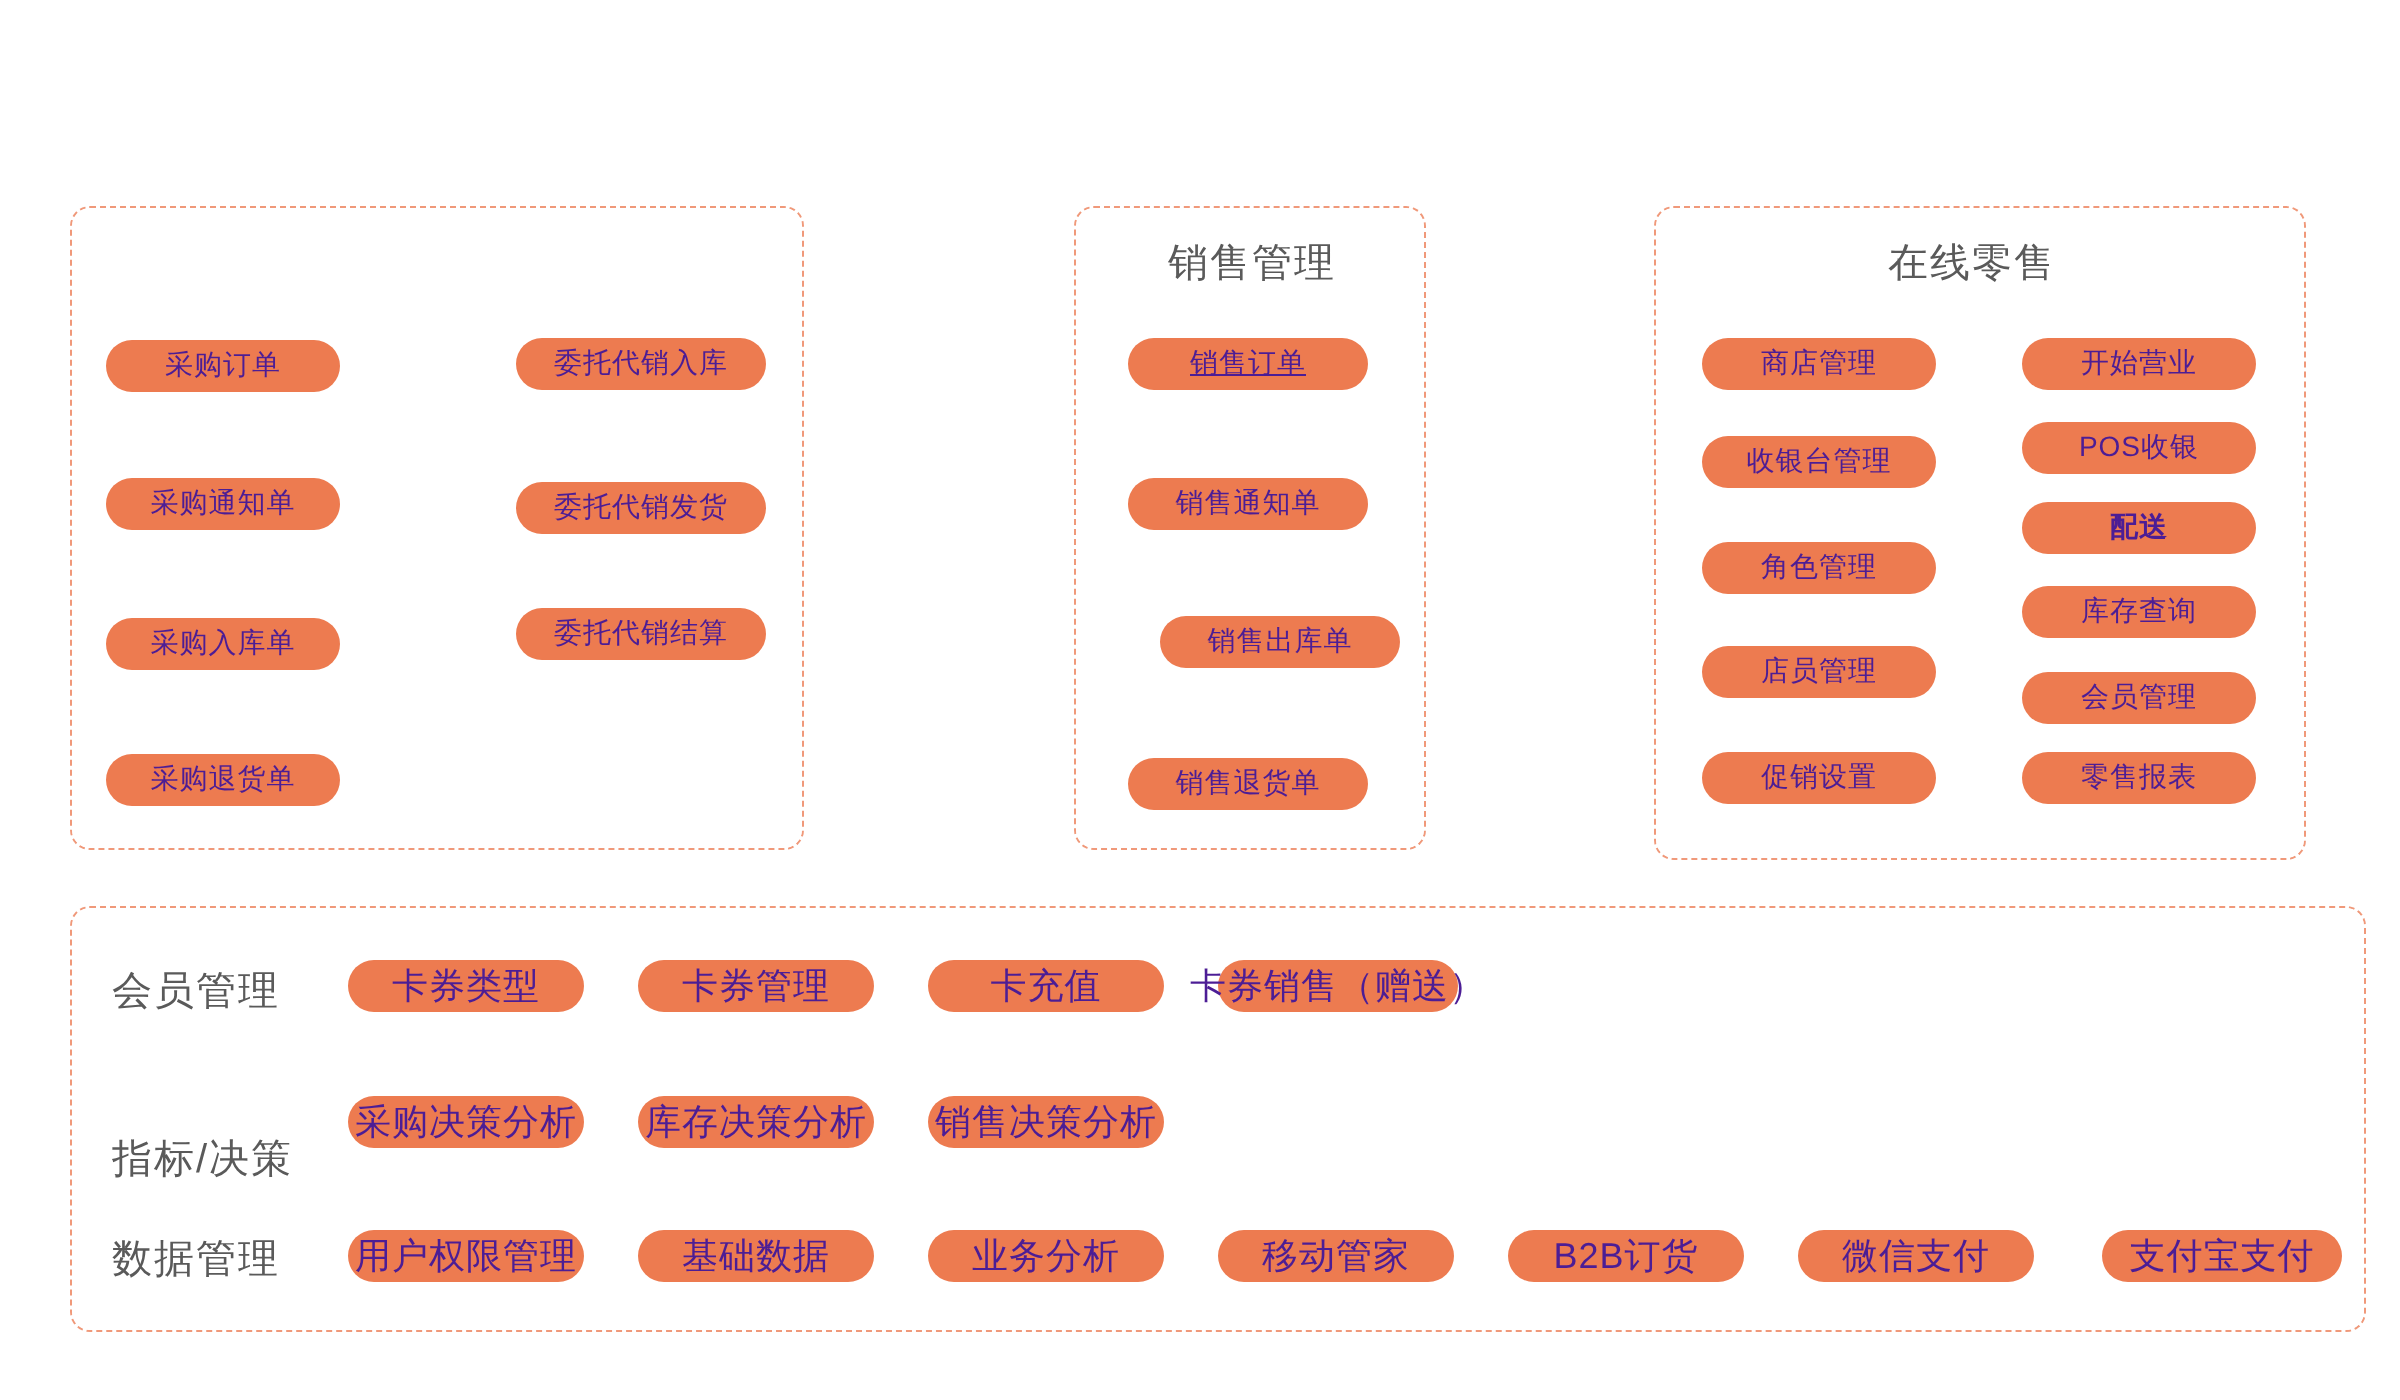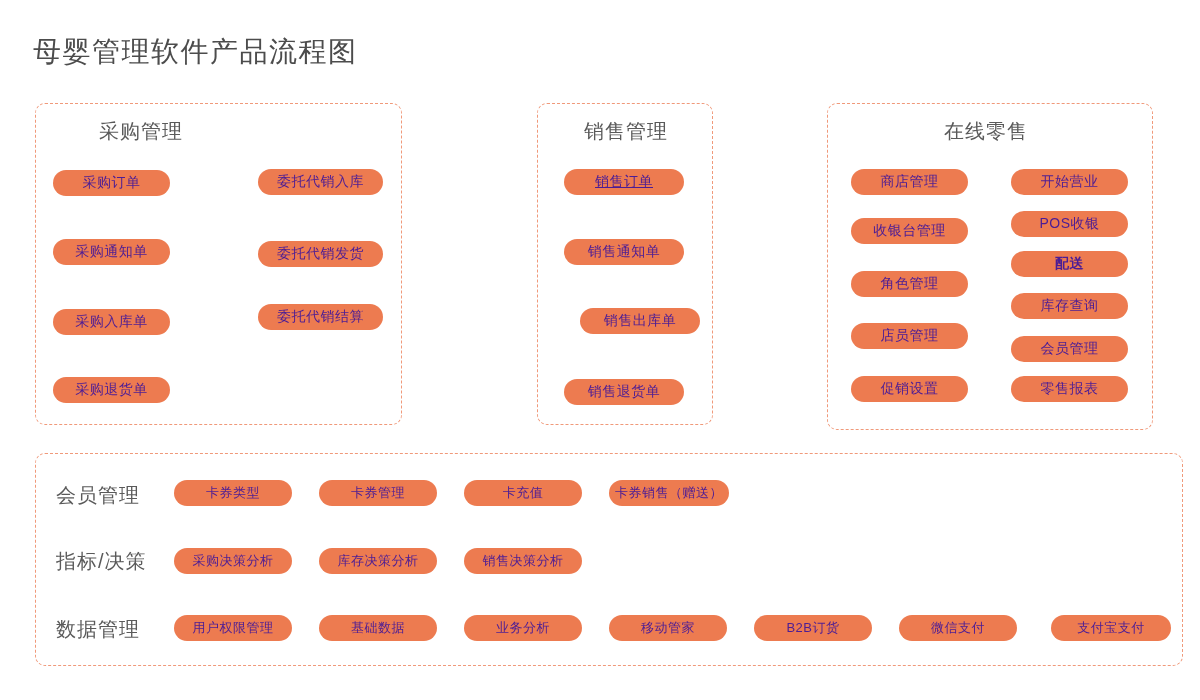--- a/index.html
+++ b/index.html
@@ -27,31 +27,29 @@
     position:absolute;
     font-size:20px; color:#5a5a5a; letter-spacing:1px; font-weight:400;
   }
   .pill {
     position:absolute; height:26px; border-radius:13px;
     background:#ed7b50;
     color:#4c1d95; font-size:14px; letter-spacing:0.5px;
     display:flex; align-items:center; justify-content:center;
     white-space:nowrap;
   }
-  .pill.sm { font-size:13px; }
+  .pill.sm { font-size:18px; }
 </style>
 </head>
 <body>
 
 <div class="stage">
 
-  <div class="page-title">母婴管理软件产品流程图</div>
 
   <div class="panel" style="left:35px; top:103px; width:367px; height:322px;">
-    <div class="hdr" style="left:25px; top:14px; width:160px;">采购管理</div>
 
     <div class="pill" style="left:17px; top:66px; width:117px;">采购订单</div>
     <div class="pill" style="left:17px; top:135px; width:117px;">采购通知单</div>
     <div class="pill" style="left:17px; top:205px; width:117px;">采购入库单</div>
     <div class="pill" style="left:17px; top:273px; width:117px;">采购退货单</div>
 
     <div class="pill" style="left:222px; top:65px; width:125px;">委托代销入库</div>
     <div class="pill" style="left:222px; top:137px; width:125px;">委托代销发货</div>
     <div class="pill" style="left:222px; top:200px; width:125px;">委托代销结算</div>
   </div>
@@ -78,21 +76,21 @@
     <div class="pill" style="left:183px; top:107px; width:117px;">POS收银</div>
     <div class="pill" style="left:183px; top:147px; width:117px;font-weight:bold;">配送</div>
     <div class="pill" style="left:183px; top:189px; width:117px;">库存查询</div>
     <div class="pill" style="left:183px; top:232px; width:117px;">会员管理</div>
     <div class="pill" style="left:183px; top:272px; width:117px;">零售报表</div>
   </div>
 
   <div class="panel" style="left:35px; top:453px; width:1148px; height:213px;">
 
     <div class="row-label" style="left:20px; top:28px;">会员管理</div>
-    <div class="row-label" style="left:20px; top:94px;text-align:center;">指标/决策</div>
+    <div class="row-label" style="left:20px; top:112px;text-align:center;">指标/决策</div>
     <div class="row-label" style="left:20px; top:162px;">数据管理</div>
 
     <div class="pill sm" style="left:138px; top:26px; width:118px;">卡券类型</div>
     <div class="pill sm" style="left:283px; top:26px; width:118px;">卡券管理</div>
     <div class="pill sm" style="left:428px; top:26px; width:118px;">卡充值</div>
     <div class="pill sm" style="left:573px; top:26px; width:120px;">卡券销售（赠送）</div>
 
     <div class="pill sm" style="left:138px; top:94px; width:118px;">采购决策分析</div>
     <div class="pill sm" style="left:283px; top:94px; width:118px;">库存决策分析</div>
     <div class="pill sm" style="left:428px; top:94px; width:118px;">销售决策分析</div>

